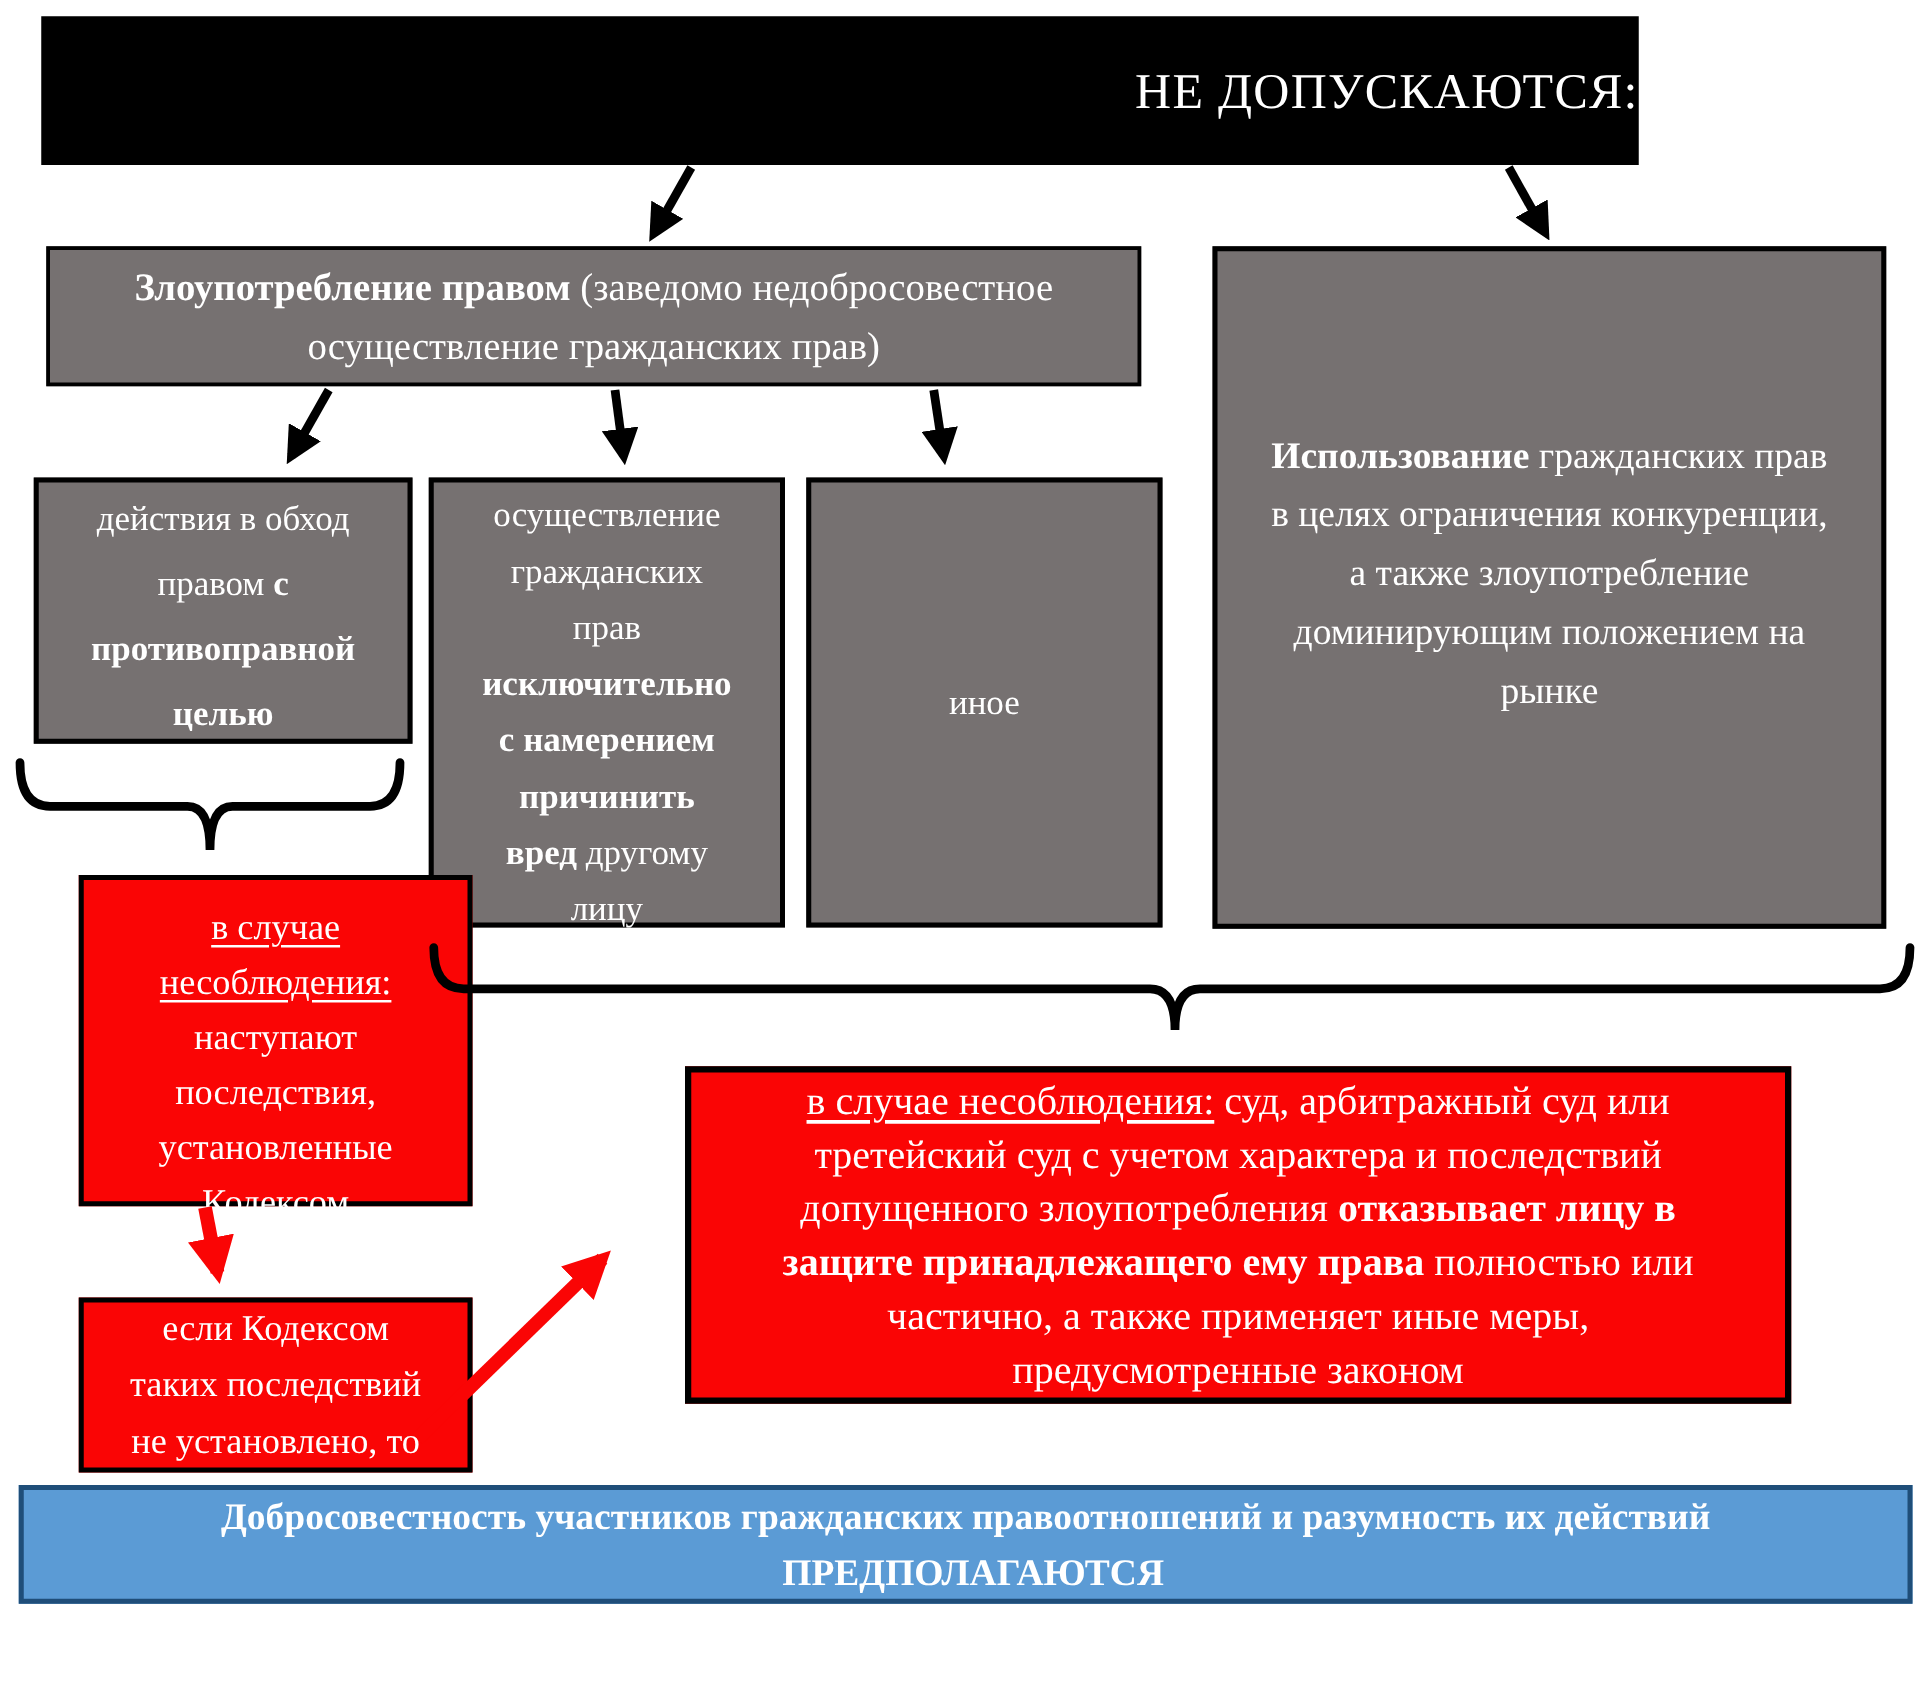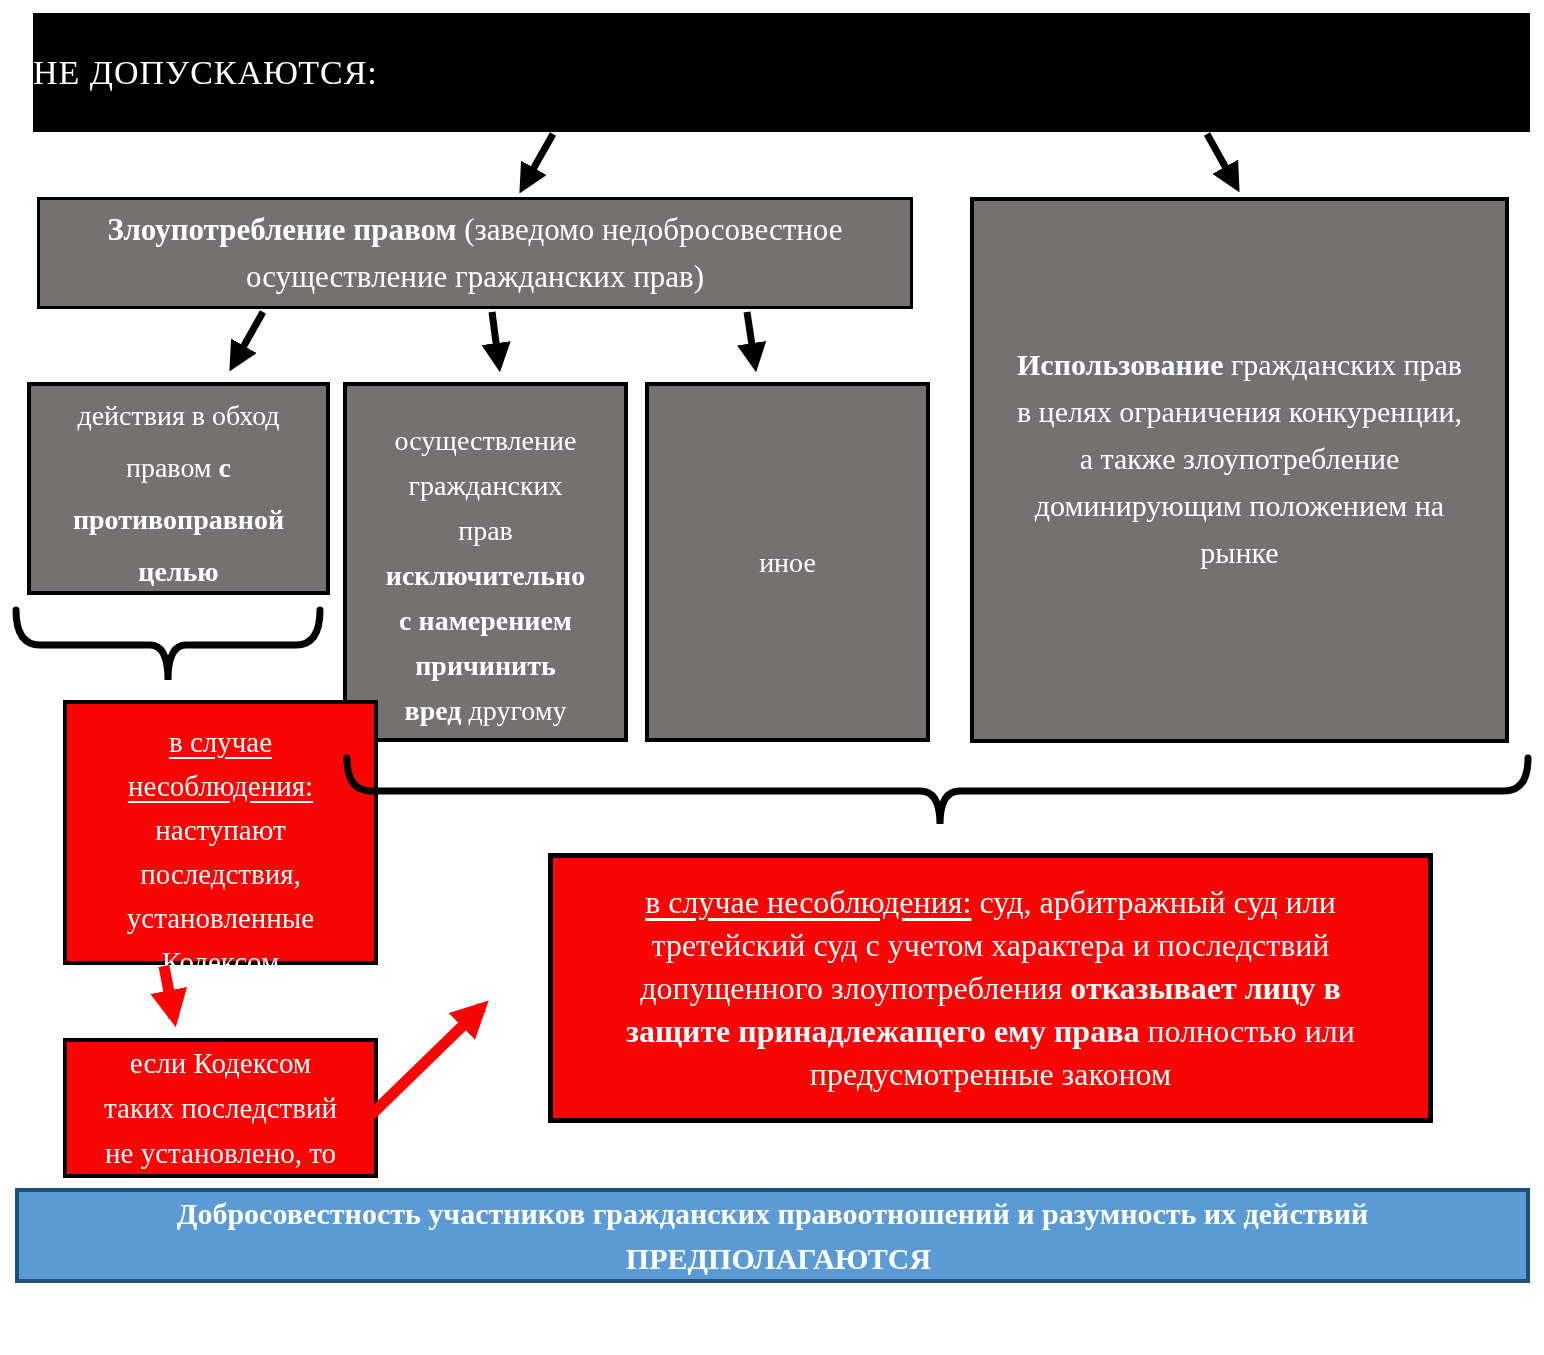--- a/index.html
+++ b/index.html
@@ -19,28 +19,28 @@
     overflow:hidden;
   }
   .abs{position:absolute;box-sizing:border-box;}
   .box{
     border:4px solid #000;display:flex;flex-direction:column;
     align-items:center;justify-content:center;text-align:center;
   }
   .gray{background:var(--box_gray);}
   .red{background:var(--box_red);margin-left:48px;}
   .top-banner{
-    left:33px;top:13px;width:1497px;height:119px;background:var(--banner_black);
-    display:flex;align-items:center;justify-content:flex-start;
-    font-size:34px;letter-spacing:1px;
+    left:33px;top:13px;width:1278px;height:119px;background:var(--banner_black);
+    display:flex;align-items:center;justify-content:flex-end;
+    font-size:40px;letter-spacing:1px;
   }
   .abuse-box{left:37px;top:197px;width:876px;height:112px;border-width:3px;font-size:31px;line-height:47px;}
   .competition-box{left:970px;top:197px;width:539px;height:546px;font-size:30px;line-height:47px;padding-bottom:24px;}
   .circumvention-box{left:27px;top:382px;width:303px;height:213px;font-size:28px;line-height:52px;justify-content:center;padding-top:10px;}
-  .harm-box{left:343px;top:382px;width:285px;height:360px;font-size:28px;line-height:45px;justify-content:flex-start;padding-top:32px;}
+  .harm-box{left:343px;top:382px;width:285px;height:360px;font-size:28px;line-height:45px;justify-content:flex-start;padding-top:4px;}
   .other-abuse-box{left:645px;top:382px;width:285px;height:360px;font-size:28px;line-height:45px;}
   .consequences-box{left:15px;top:700px;width:315px;height:265px;font-size:29px;line-height:44px;justify-content:flex-start;padding-top:16px;}
   .no-consequences-box{left:15px;top:1038px;width:315px;height:140px;font-size:29px;line-height:45px;}
   .court-box{left:500px;top:853px;width:885px;height:270px;border-width:5px;font-size:32px;line-height:43px;}
   .good-faith-banner{
     left:15px;top:1188px;width:1515px;height:95px;
     background:var(--bottom_banner_bg);border:4px solid var(--bottom_banner_border);
     display:flex;flex-direction:column;align-items:center;justify-content:center;
     font-size:30px;line-height:45px;text-align:center;font-weight:bold;
   }
@@ -106,20 +106,21 @@
       <div><span>если Кодексом</span></div>
       <div><span>таких последствий</span></div>
       <div><span>не установлено, то</span></div>
     </div>
 
   <div class="abs box red court-box">
       <div><span style="text-decoration: underline; text-underline-offset: 5px;">в случае несоблюдения:</span><span> суд, арбитражный суд или</span></div>
       <div><span>третейский суд с учетом характера и последствий</span></div>
       <div><span>допущенного злоупотребления </span><span style="font-weight: bold;">отказывает лицу в</span></div>
       <div><span style="font-weight: bold;">защите принадлежащего ему права</span><span> полностью или</span></div>
+      <div><span>частично, а также применяет иные меры,</span></div>
       <div><span>предусмотренные законом</span></div>
     </div>
 
   <div class="abs good-faith-banner">
       <div><span style="font-weight: bold;">Добросовестность участников гражданских правоотношений и разумность их действий</span></div>
       <div><span style="font-weight: bold; margin-left: 12px;">ПРЕДПОЛАГАЮТСЯ</span></div>
     </div>
 
   <svg class="overlay" width="1544" height="1355" viewBox="0 0 1544 1355">
     <defs>

